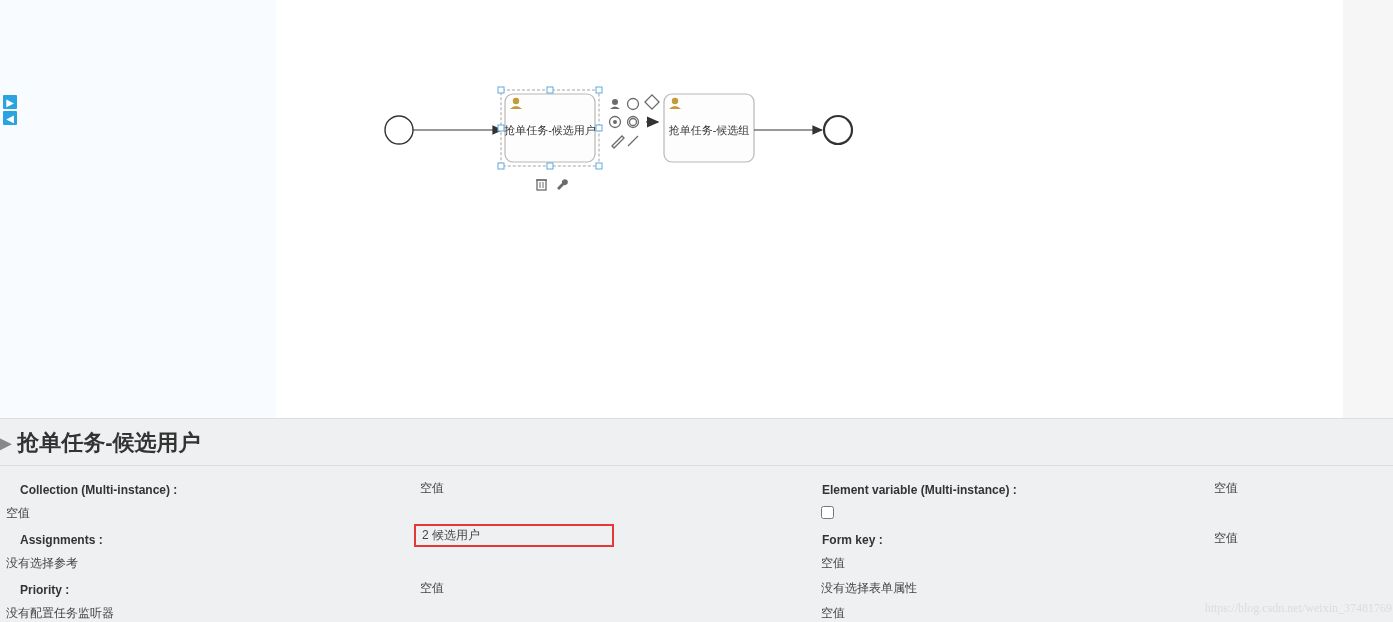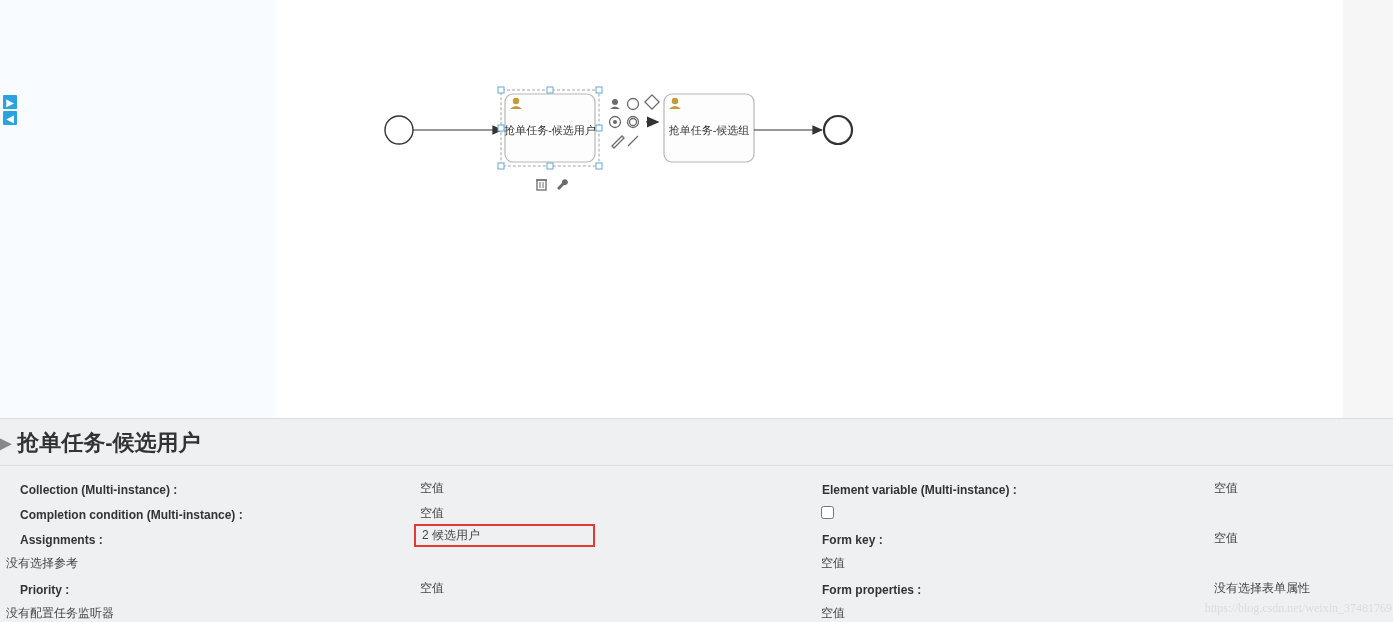--- a/index.html
+++ b/index.html
@@ -12,21 +12,21 @@
   .panel-title{font-size:22px;font-weight:bold;padding:9px 0 7px 0;border-bottom:1px solid #ddd}
   .panel-body{padding:6px 0 0 0}
   .cols{display:flex}
   .col{flex:0 0 auto}
   .col.left{width:815px}
   .col.right{flex:1}
   .row{display:flex;align-items:flex-end;height:25px}
   .row .lab{width:394px;padding-left:20px;font-weight:bold;color:#333;font-size:12px}
   .row .val{flex:1;padding-left:6px;color:#444;font-size:12px}
   .col.right .row .lab{width:386px;padding-left:7px}
-  .hl{border:2px solid #e53935;box-sizing:border-box;height:23px;padding-left:6px;display:flex;align-items:center;width:181px}
+  .hl{border:2px solid #e53935;box-sizing:border-box;height:23px;padding-left:6px;display:flex;align-items:center;width:200px}
   
   .palette-toggle{position:absolute;left:3px;top:95px;display:flex;flex-direction:column;gap:0}
   .palette-toggle .sq{width:14px;height:14px;background:#2aa3e0;display:flex;align-items:center;justify-content:center;color:#fff;font-size:10px;border-radius:1px;margin-bottom:2px}
   
   svg.diagram{position:absolute;left:0;top:0}
   .task-box{fill:#fdfdfd;stroke:#b7b7b7;stroke-width:1.2;rx:8;ry:8}
   .task-box.sel{stroke:#b7b7b7}
   .sel-outline{fill:none;stroke:#9a9a9a;stroke-width:.9;stroke-dasharray:3 2}
   .sel-handle{fill:#fff;stroke:#5ea9dd;stroke-width:1}
   .task-label{font-size:11px;fill:#333}
@@ -130,21 +130,20 @@
     <div class="panel-title">
       <span style="color:#888">▸ </span><span>抢单任务-候选用户</span>
     </div>
     <div class="panel-body cols">
       <div class="col left" id="leftcol">
           <div class="row">
             <div class="lab">Collection (Multi-instance) :</div>
             <div class="val">空值</div>
           </div>
           <div class="row">
-            <div class="lab">Completion condition (Multi-instance) :</div>
             <div class="val">空值</div>
           </div>
           <div class="row">
             <div class="lab">Assignments :</div>
             <div class="val" style="padding: 0px;">
               <div class="hl">2 候选用户</div>
             </div>
           </div>
           <div class="row">
             <div class="val">没有选择参考</div>
@@ -166,21 +165,20 @@
             <div class="val"><input type="checkbox" style=""></div>
           </div>
           <div class="row">
             <div class="lab">Form key :</div>
             <div class="val">空值</div>
           </div>
           <div class="row">
             <div class="val">空值</div>
           </div>
           <div class="row">
-            <div class="lab">Form properties :</div>
             <div class="val">没有选择表单属性</div>
           </div>
           <div class="row">
             <div class="val">空值</div>
           </div>
         </div>
     </div>
     <div class="watermark">https://blog.csdn.net/weixin_37481769</div>
   </div>
 </div>

